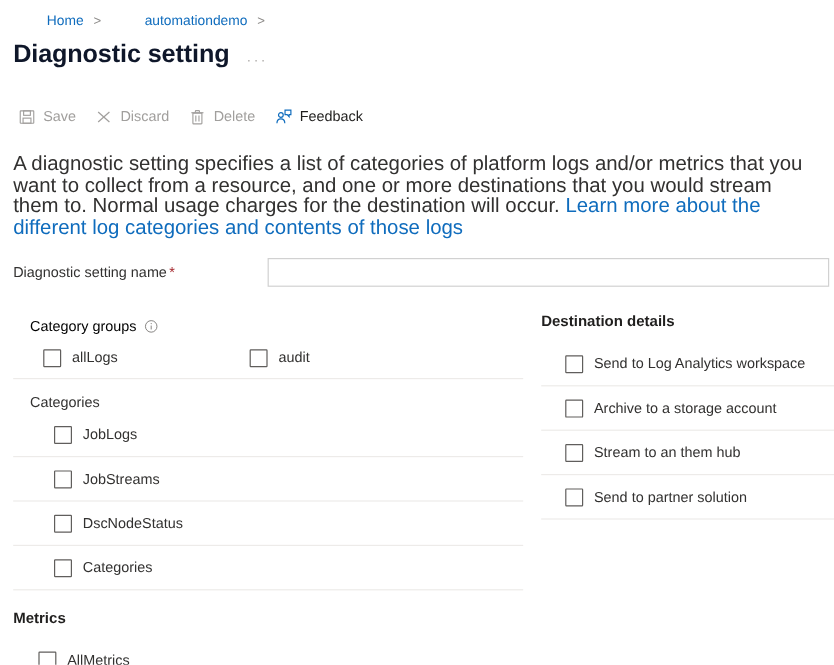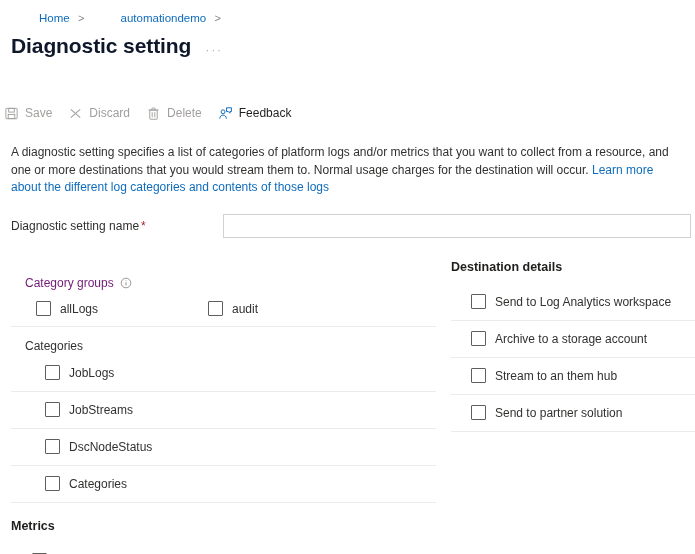--- a/index.html
+++ b/index.html
@@ -58,21 +58,22 @@
     cursor: pointer;
     line-height: 10px;
     padding-top: 8px;
   }
 
   
   .cmdbar {
     display: flex;
     align-items: center;
     height: 30px;
-    margin-top: 38px;
+    margin-top: 22px;
+    padding-left: 11px;
   }
   .cmd {
     display: flex;
     align-items: center;
     height: 28px;
     padding: 0 9px 0 4px;
     margin-right: 3px;
     font-size: 12px;
     white-space: nowrap;
     background: transparent;
@@ -81,21 +82,21 @@
   }
   .cmd .cmd-label { margin-left: 6px; }
   .cmd.disabled { color: #a19f9d; cursor: default; }
   .cmd.enabled { color: #201f1e; cursor: pointer; justify-content: space-between; }
   .cmd svg { display: block; overflow: visible; }
 
   
   .desc {
     margin: 16px 11px 0 11px;
     width: 672px;
-    font-size: 12px;
+    font-size: 17px;
     line-height: 17.5px;
     color: #323130;
   }
   .desc a {
     color: #0f6cbd;
     text-decoration: none;
     cursor: pointer;
   }
 
   
@@ -134,22 +135,22 @@
   .col-right { flex: 1 1 auto; padding-left: 0; }
 
   .section-head {
     font-size: 12.5px;
     font-weight: 700;
     color: #201f1e;
     margin-bottom: 10px;
   }
   .sub-head {
     font-size: 12px;
-    color: #701a75;
-    margin: 16px 0 0 14px;
+    color: #000000;
+    margin: 4px 0 0 14px;
     display: flex;
     align-items: center;
   }
   .info-icon {
     margin-left: 6px;
     display: inline-flex;
     align-items: center;
     cursor: pointer;
   }
 

